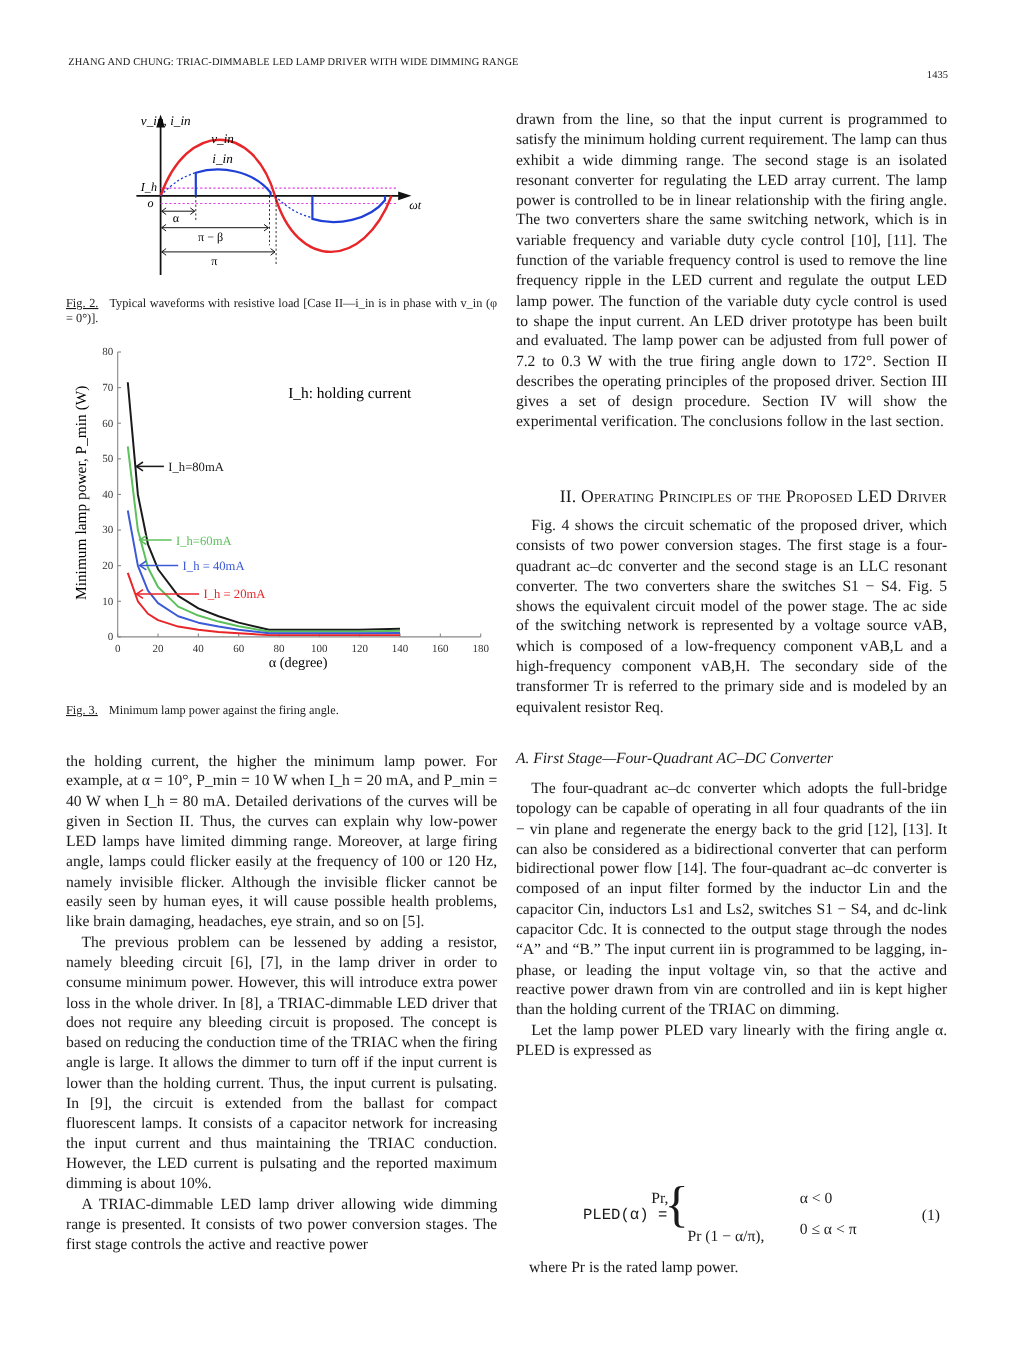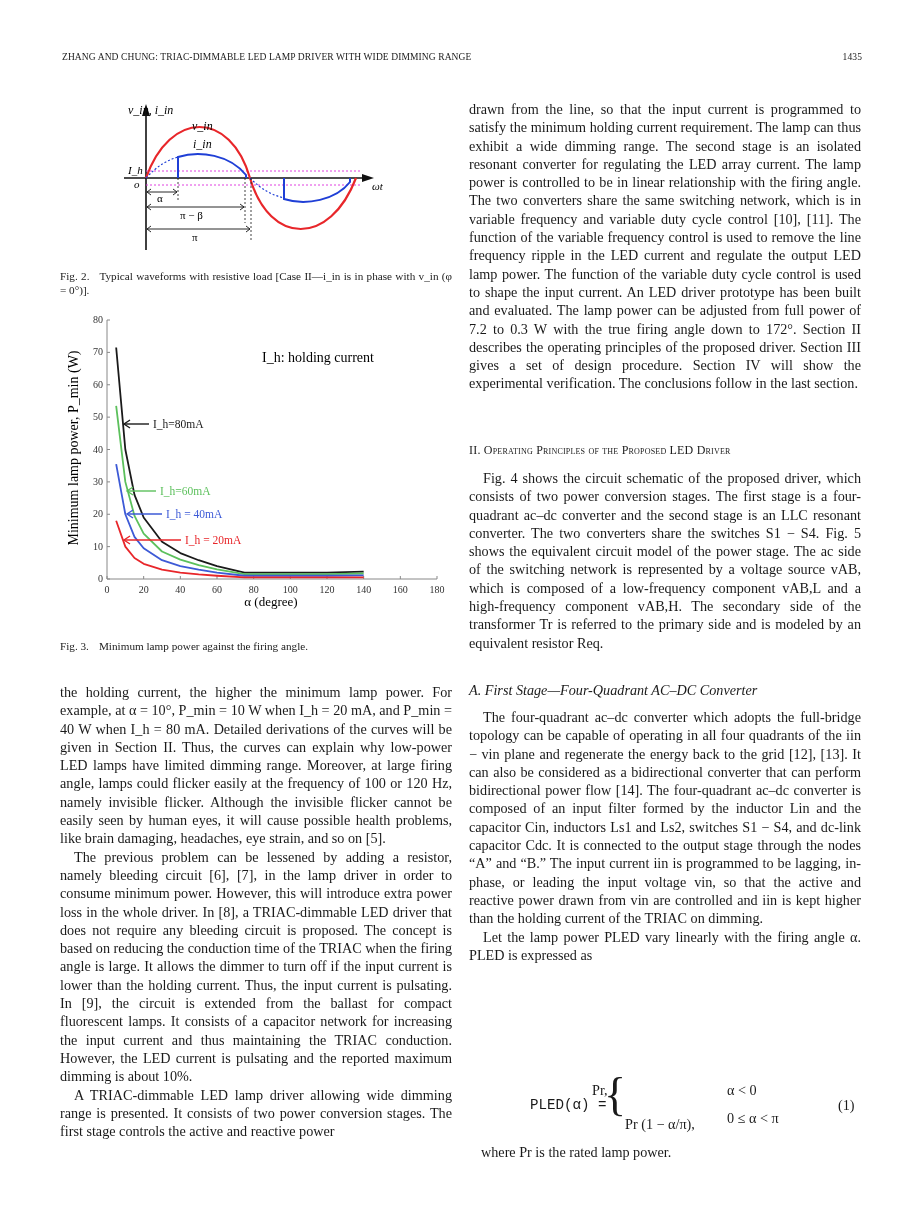--- a/index.html
+++ b/index.html
@@ -1,29 +1,29 @@
 <!DOCTYPE html>
 <html><head>
 <meta charset="utf-8">
 <style>
   html, body { margin: 0; padding: 0; background: #ffffff; }
   body { width: 924px; height: 1232px; position: relative; overflow: hidden;
          font-family: "Liberation Serif", "DejaVu Serif", serif; color: #1a1a1a; }
   .header { position: absolute; top: 52px; left: 62px; right: 62px; height: 14px;
             font-size: 9.5px; letter-spacing: 0.1px; }
   .header .title { position: absolute; left: 0; top: 0; }
-  .header .page { position: absolute; right: 0; top: 0; }
+  .header .page { position: absolute; right: 0; top: 12px; }
   .col { position: absolute; top: 0; }
   .col-left { left: 60px; width: 392px; }
   .col-right { left: 469px; width: 392px; }
   p.body { margin: 0; font-size: 14.2px; line-height: 18.3px; text-align: justify; hyphens: none; }
   p.indent { text-indent: 14px; }
   .caption { font-size: 11.2px; line-height: 13.8px; text-align: justify; }
-  .caption .lbl { margin-right: 10px; }
-  .sec-head { font-size: 12px; text-align: left; font-variant: small-caps; letter-spacing: 0.2px; }
+  .caption .lbl { margin-right: 10px; text-decoration: underline; }
+  .sec-head { font-size: 16px; text-align: right; font-variant: small-caps; letter-spacing: 0.2px; }
   .subsec-head { font-size: 14.2px; font-style: italic; }
   .eq { position: absolute; font-size: 14.2px; }
   svg text { font-family: "Liberation Serif", "DejaVu Serif", serif; }
 </style>
 </head>
 <body>
 
 <div class="header">
   <span class="title">ZHANG AND CHUNG: TRIAC-DIMMABLE LED LAMP DRIVER WITH WIDE DIMMING RANGE</span>
   <span class="page">1435</span>

